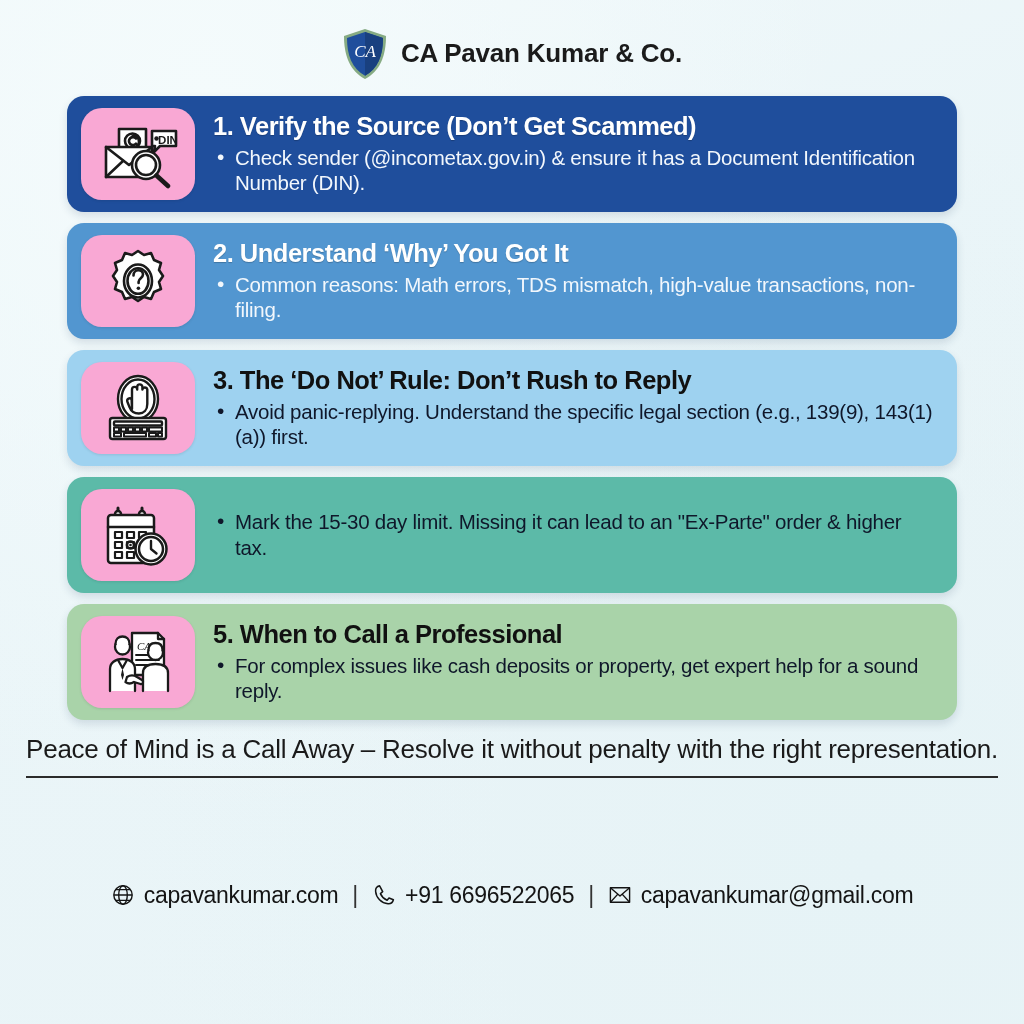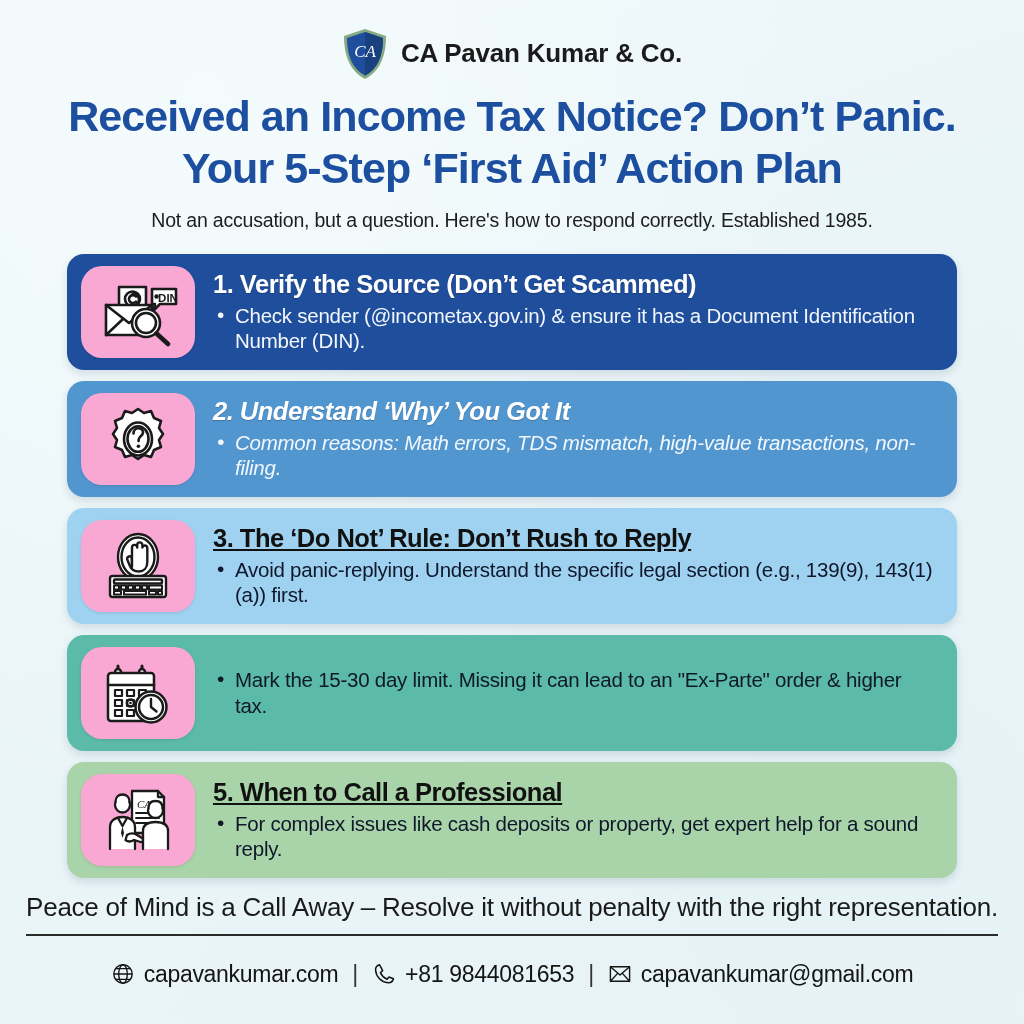--- a/index.html
+++ b/index.html
@@ -104,21 +104,21 @@
     content:"\2022";
     position:absolute;
     left:4px; top:-1px;
     font-size:21px;
   }
 
   
   .theme-light .step-heading { color:#ffffff; text-shadow:0 1px 1px rgba(0,0,0,.22); }
   .theme-light .step-points li { color:#f2f7fc; }
   
-  .theme-dark .step-heading { color:#111111;text-decoration:underline; }
+  .theme-dark .step-heading { color:#111111; }
   .theme-dark .step-points li { color:#0f172a; }
 
   
   .closing {
     margin-top:14px;
     text-align:center;
     font-size:26px;
     color:#1a1a1a;
     letter-spacing:-0.25px;
     white-space:nowrap;
@@ -152,24 +152,20 @@
   <div class="brand">
     <svg class="brand-logo" viewBox="0 0 46 52">
       <path d="M23 1 L44 8 C44 28 38 43 23 51 C8 43 2 28 2 8 Z" fill="#86ab83"></path>
       <path d="M23 4 L41 10 C41 27.5 36 40.5 23 47.8 C10 40.5 5 27.5 5 10 Z" fill="#1f4e9c"></path>
       <path d="M23 4 L41 10 C41 27.5 36 40.5 23 47.8 Z" fill="#19407f"></path>
       <text x="23" y="29" font-family="Liberation Serif, serif" font-size="17" font-style="italic" fill="#ffffff" text-anchor="middle">CA</text>
     </svg>
     <div class="brand-name">CA Pavan Kumar &amp; Co.</div>
   </div>
 
-  <div class="title-wrap">
-    <h1 class="title" style="color: rgb(28, 79, 160);">Received an Income Tax Notice? Don’t Panic. Your 5-Step ‘First Aid’ Action Plan</h1>
-    <div class="subtitle">Not an accusation, but a question. Here's how to respond correctly. Established 1985.</div>
-  </div>
 
   <div class="steps">
 
     <div class="step theme-light" style="background: rgb(31, 78, 156);">
       <div class="step-icon-tile">
         <svg viewBox="0 0 84 70" fill="none" stroke="#1a1a1a" stroke-width="2.6" stroke-linejoin="round" stroke-linecap="round">
           <rect x="23" y="10" width="27" height="24" fill="#fff"></rect>
           <circle cx="36.5" cy="22" r="7.5" fill="#fff"></circle>
           <path d="M40 19.5a4 4 0 1 0 0 5.2c0 1.6 3 1.4 3-1.6 0-4.3-3-6.4-6.3-6.4"></path>
           <path d="M10 28 L56 28 L56 58 L10 58 Z" fill="#fff"></path>
@@ -184,21 +180,21 @@
         </svg>
       </div>
       <div class="step-body">
         <div class="step-heading">1. Verify the Source (Don’t Get Scammed)</div>
         <ul class="step-points">
           <li>Check sender (@incometax.gov.in) &amp; ensure it has a Document Identification Number (DIN).</li>
         </ul>
       </div>
     </div>
 
-    <div class="step theme-light" style="background: rgb(82, 150, 208); font-style: italic;">
+    <div class="step theme-light" style="background: rgb(82, 150, 208);">
       <div class="step-icon-tile">
         <svg viewBox="0 0 84 70" fill="none" stroke="#1a1a1a" stroke-width="2.6" stroke-linejoin="round" stroke-linecap="round">
           <path d="M42 5 l6 4 7-2 3 7 7 3 -2 7 4 6 -4 6 2 7 -7 3 -3 7 -7-2 -6 4 -6-4 -7 2 -3-7 -7-3 2-7 -4-6 4-6 -2-7 7-3 3-7 7 2 Z" fill="#fff"></path>
           <ellipse cx="42" cy="35" rx="14" ry="16.5" fill="#fff"></ellipse>
           <ellipse cx="42" cy="35" rx="10.5" ry="12.8" fill="#fff"></ellipse>
           <path d="M37.5 29.5c0-3.2 2.2-5.2 4.8-5.2 2.7 0 4.7 1.8 4.7 4.3 0 3.4-4.4 3.8-4.4 7.1v1.2"></path>
           <circle cx="42.4" cy="42.3" r="1.8" fill="#1a1a1a" stroke="none"></circle>
         </svg>
       </div>
       <div class="step-body">
@@ -311,21 +307,21 @@
       </svg>
       <span>capavankumar.com</span>
     </div>
 
     <span class="footer-sep">|</span>
 
     <div class="footer-item">
       <svg viewBox="0 0 24 24" fill="none" stroke="#141414" stroke-width="1.5" stroke-linejoin="round" stroke-linecap="round">
         <path d="M7.6 2.8 C5.2 3.4 3.4 5.6 3.6 8.2 c.5 6.6 5.8 12 12.4 12.6 2.6.2 4.8-1.6 5.4-4 l-4.4-1.8 -1.9 2.3 c-3-1.3-5.4-3.7-6.7-6.7 l2.3-1.9 Z"></path>
       </svg>
-      <span>+81 9844081653</span>
+      <span>+91 6696522065</span>
     </div>
 
     <span class="footer-sep">|</span>
 
     <div class="footer-item">
       <svg viewBox="0 0 24 24" fill="none" stroke="#141414" stroke-width="1.4" stroke-linejoin="round">
         <rect x="2.4" y="4.8" width="19.2" height="14.4"></rect>
         <path d="M2.4 4.8 L12 13 L21.6 4.8 M2.4 19.2 L9.4 11.6 M21.6 19.2 L14.6 11.6"></path>
       </svg>
       <span>capavankumar@gmail.com</span>

